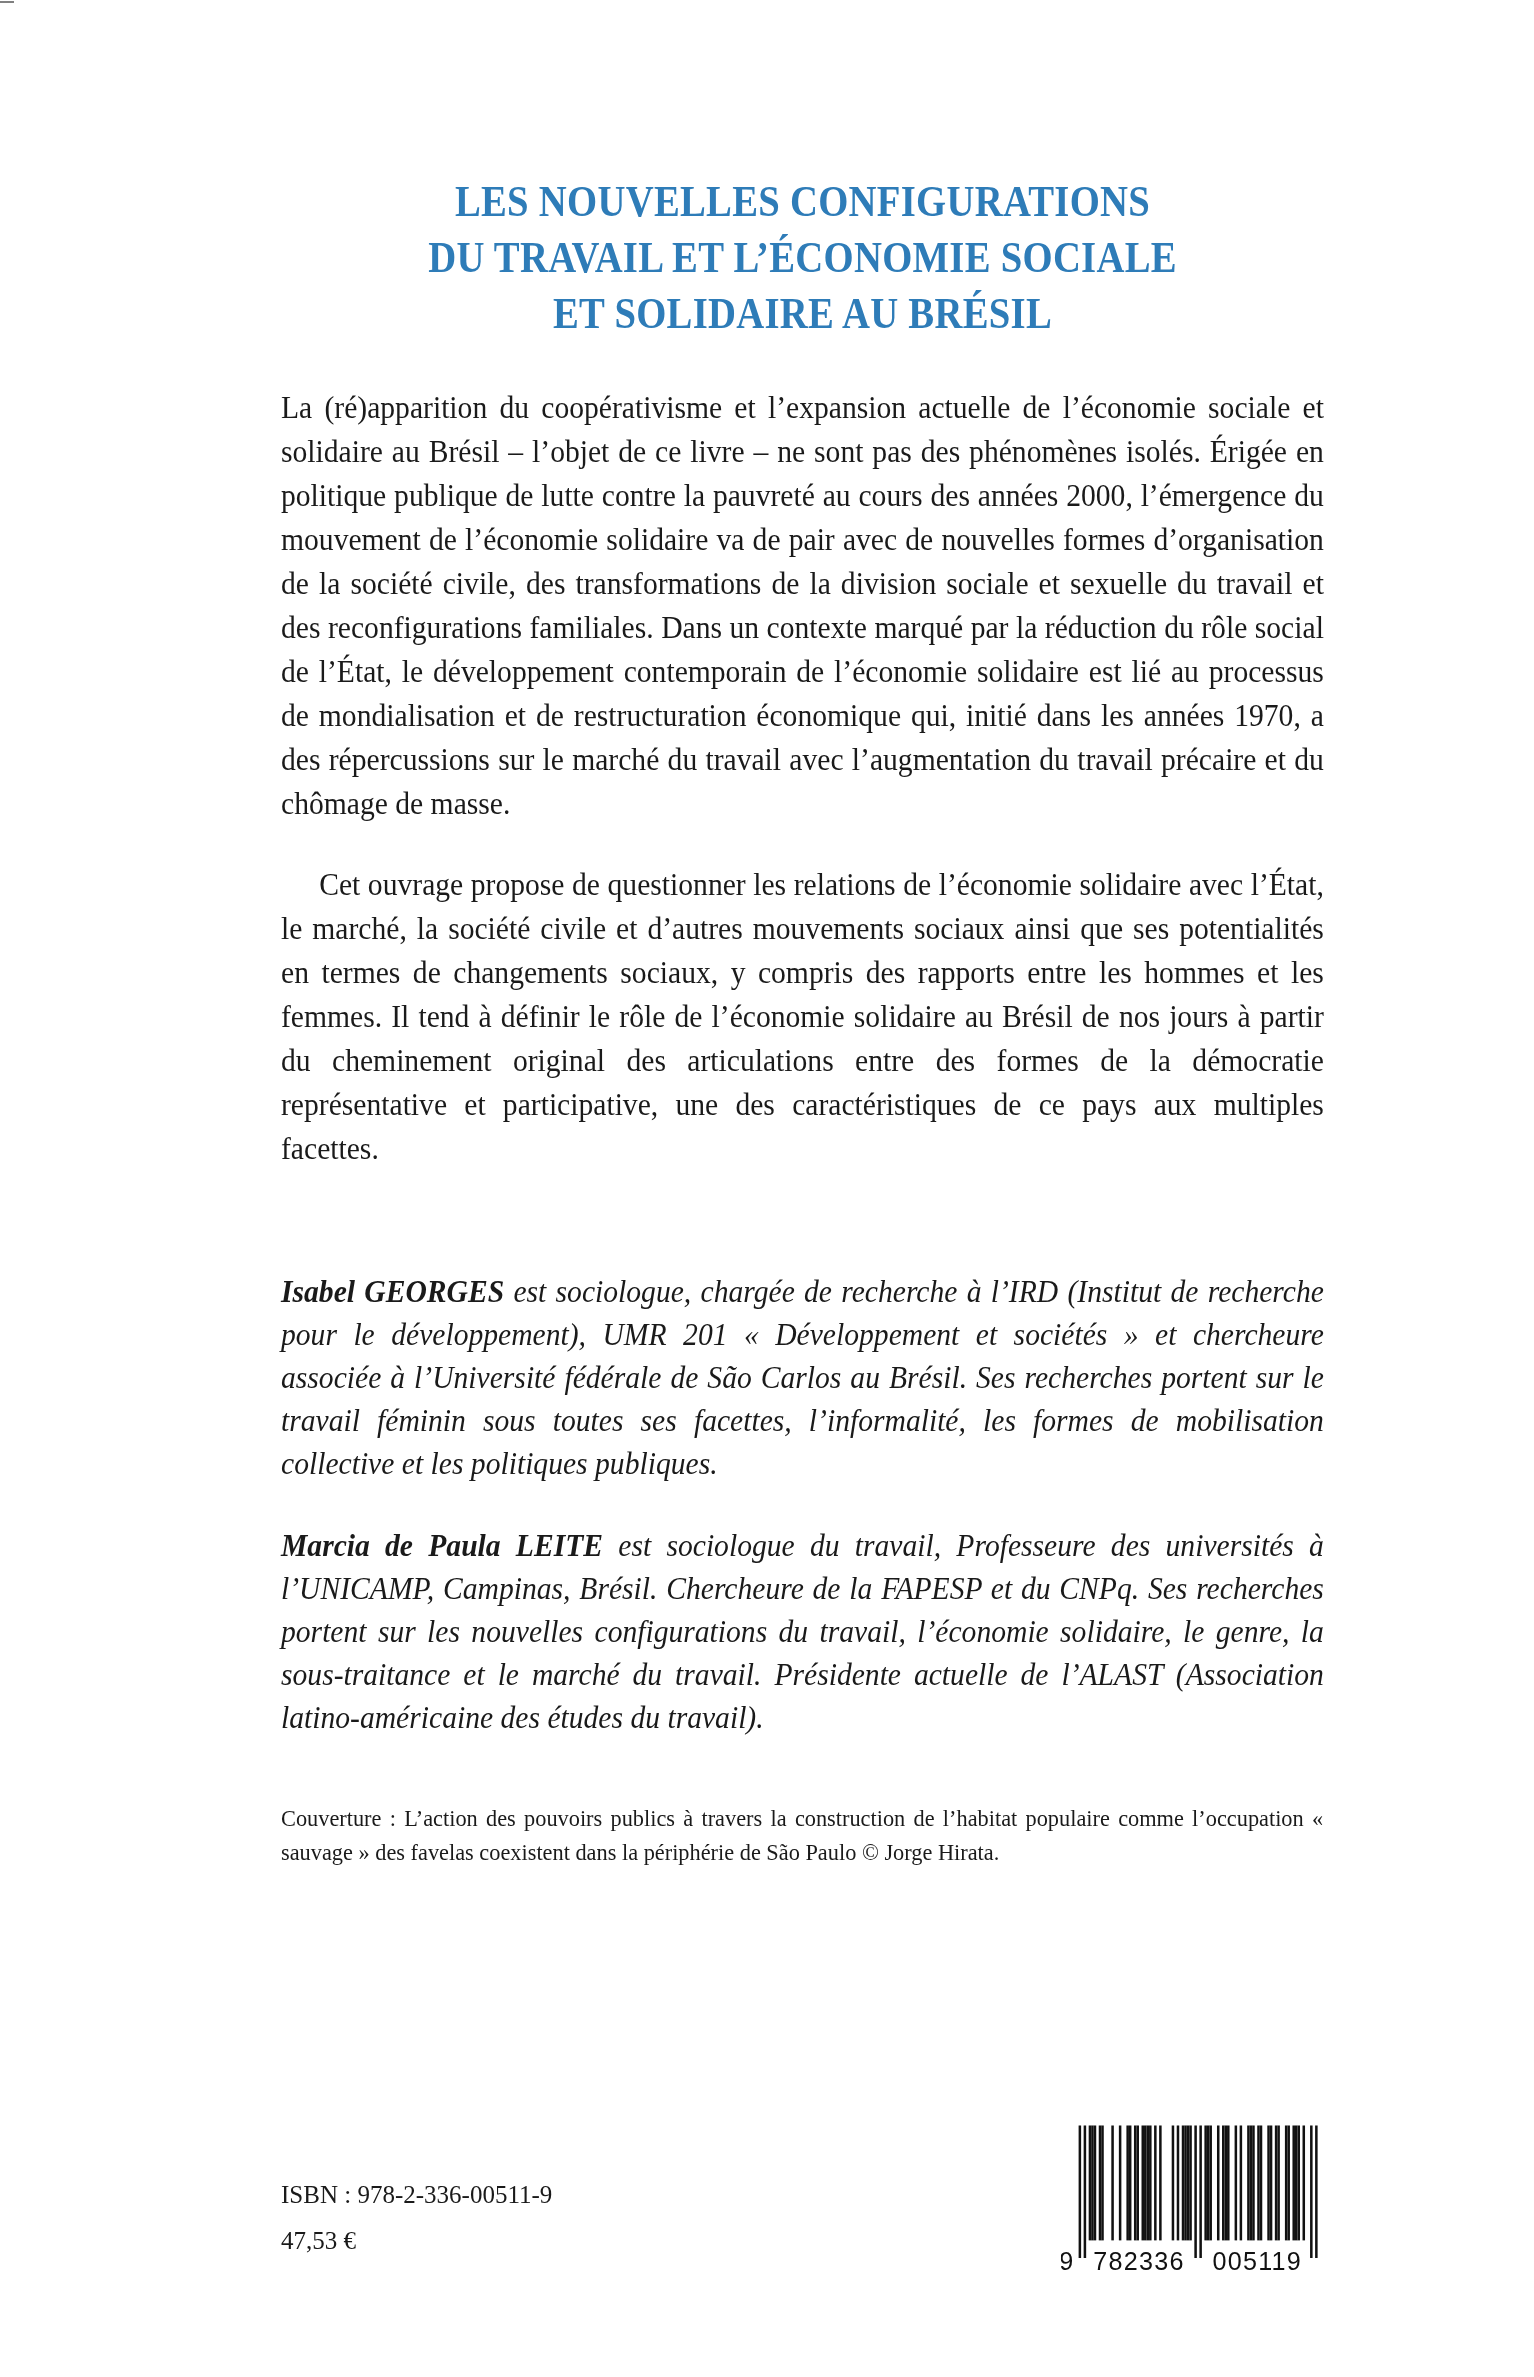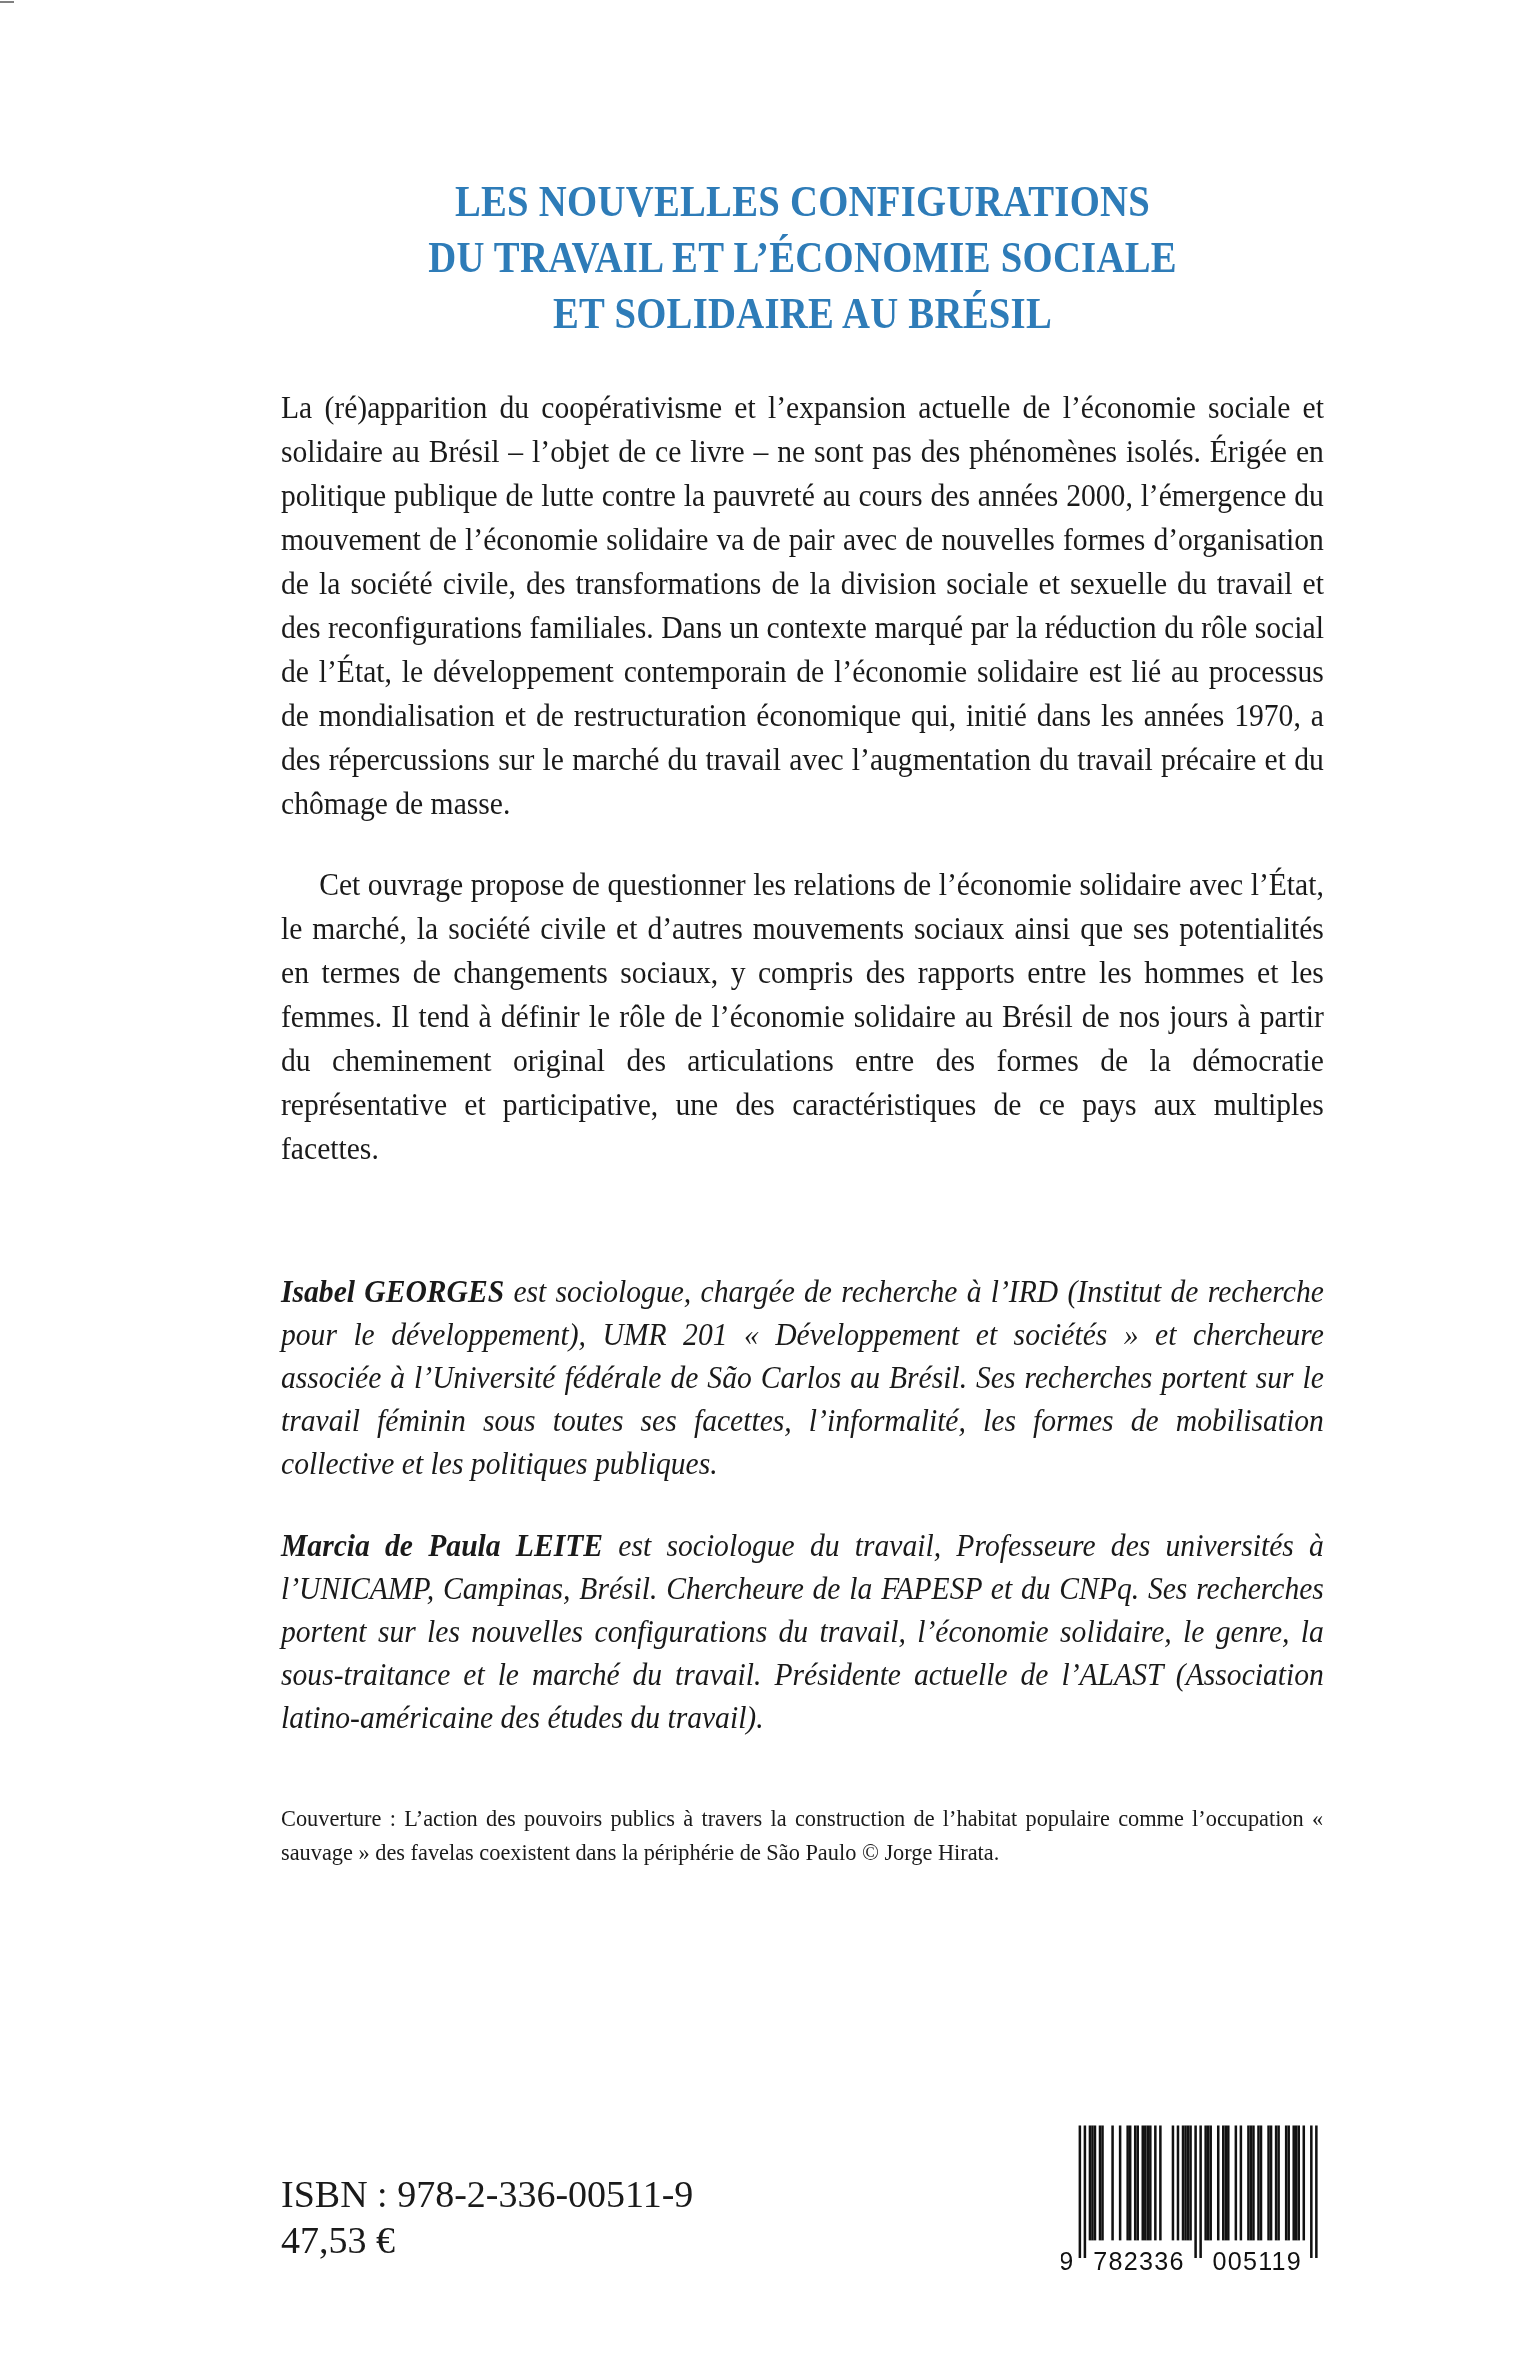--- a/index.html
+++ b/index.html
@@ -97,21 +97,21 @@
     position: absolute;
     left: 0;
     top: 2089px;
     width: 1043px;
     height: 218px;
   }
   .isbn-block {
     position: absolute;
     left: 0;
     top: 76px;
-    font-size: 38px;
+    font-size: 25px;
     line-height: 43px;
   }
   .isbn-line { display: block; white-space: nowrap; }
   .price-line { display: block; white-space: nowrap; margin-top: 3.4px; }
 
   
   .barcode-wrap {
     position: absolute;
     left: 780px;
     top: 25px;

